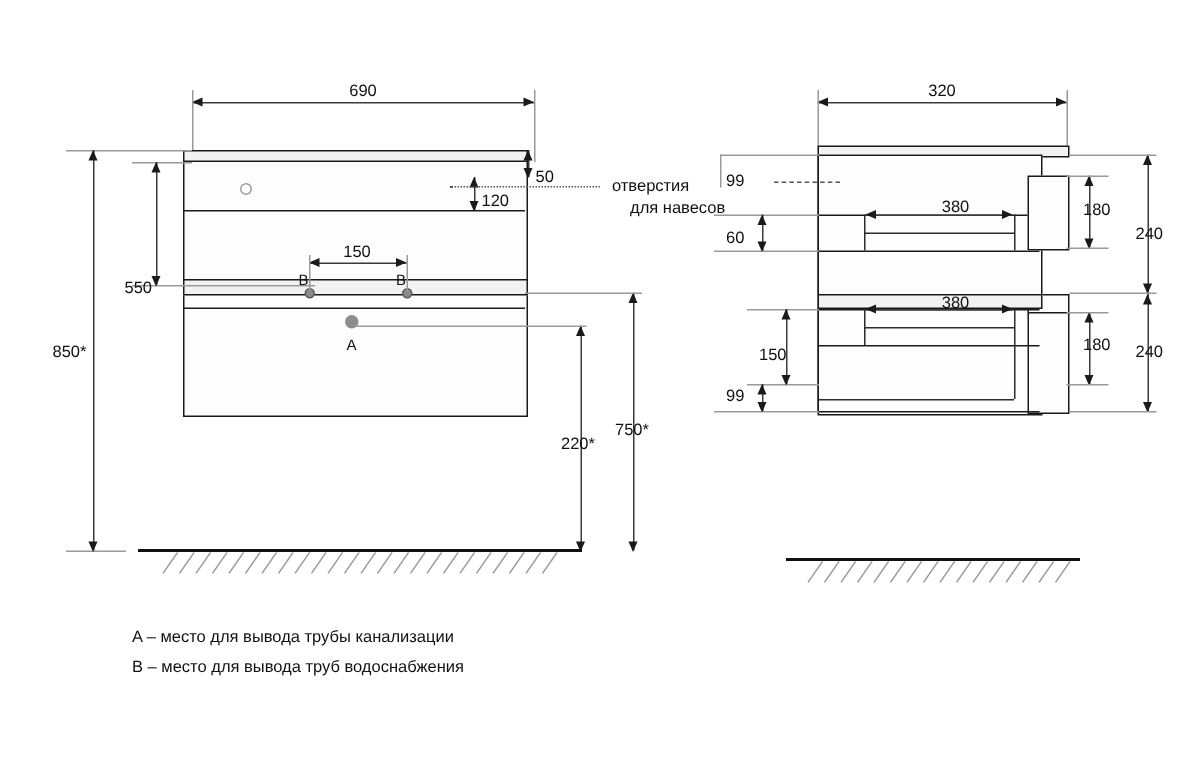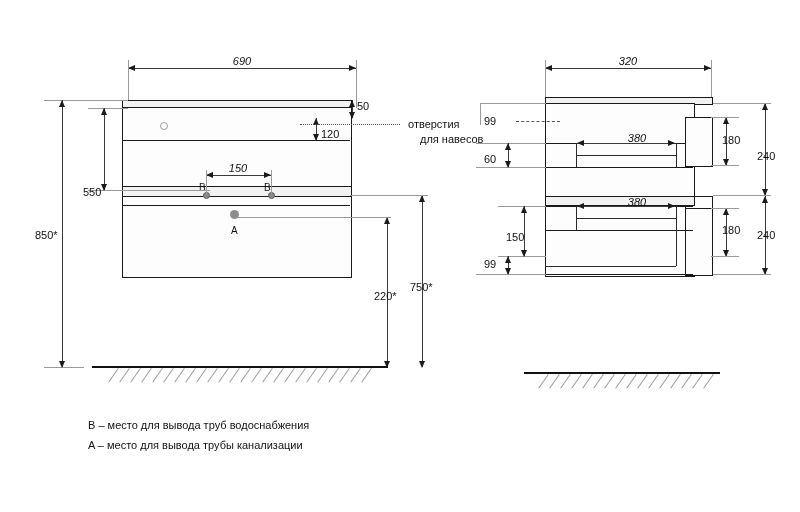--- a/index.html
+++ b/index.html
@@ -39,21 +39,20 @@
   .txt {
     position: absolute;
     font-size: 11px;
     color: #111;
     white-space: nowrap;
     line-height: 1.1;
   }
   .txt.small { font-size: 10px; }
   .lbl-center {
     transform: translateX(-50%);
-    font-style: italic;
   }
   .arrowL, .arrowR, .arrowU, .arrowD {
     position: absolute;
     width: 0; height: 0;
   }
   .arrowL {
     border-top: 3px solid transparent;
     border-bottom: 3px solid transparent;
     border-right: 7px solid #1a1a1a;
   }
@@ -159,21 +158,21 @@
   <div class="ln h dim" style="left:206px; top:175px; width:65px;"></div>
   <div class="arrowL" style="left:206px; top:172px;"></div>
   <div class="arrowR" style="left:264px; top:172px;"></div>
   <div class="ln v gray" style="left:206px; top:170px; height:24px;"></div>
   <div class="ln v gray" style="left:271px; top:170px; height:24px;"></div>
   <div class="txt lbl-center" style="left:238px; top:162px;">150</div>
 
   <div class="ln v dim" style="left:352px; top:100px; height:18px;"></div>
   <div class="arrowU" style="left:349px; top:100px;"></div>
   <div class="arrowD" style="left:349px; top:112px;"></div>
-  <div class="txt" style="left:357px; top:100px;">50</div>
+  <div class="txt" style="left:357px; top:112px;">50</div>
 
   <div class="ln v dim" style="left:316px; top:118px; height:22px;"></div>
   <div class="arrowU" style="left:313px; top:118px;"></div>
   <div class="arrowD" style="left:313px; top:134px;"></div>
   <div class="txt" style="left:321px; top:128px;">120</div>
 
   <div class="dot-h" style="left:300px; top:124px; width:100px;"></div>
   <div class="txt" style="left:408px; top:118px;">отверстия</div>
   <div class="txt" style="left:420px; top:133px;">для навесов</div>
 
@@ -340,17 +339,17 @@
       <i style="left:99px;"></i>
       <i style="left:110px;"></i>
       <i style="left:121px;"></i>
     <i style="left:132px;"></i>
       <i style="left:143px;"></i>
       <i style="left:154px;"></i>
       <i style="left:165px;"></i>
   </div>
 
   <div class="notes">
+    <div>A – место для вывода трубы канализации</div>
     <div>B – место для вывода труб водоснабжения</div>
-    <div>A – место для вывода трубы канализации</div>
   </div>
 
 </div>
 
 </body></html>

